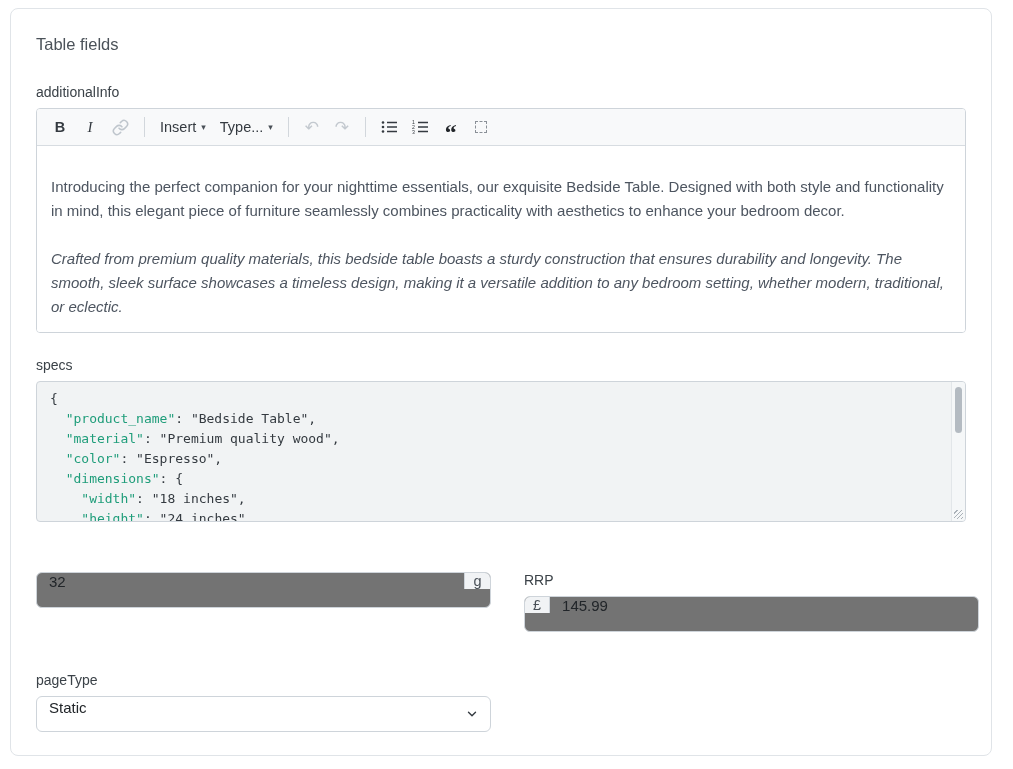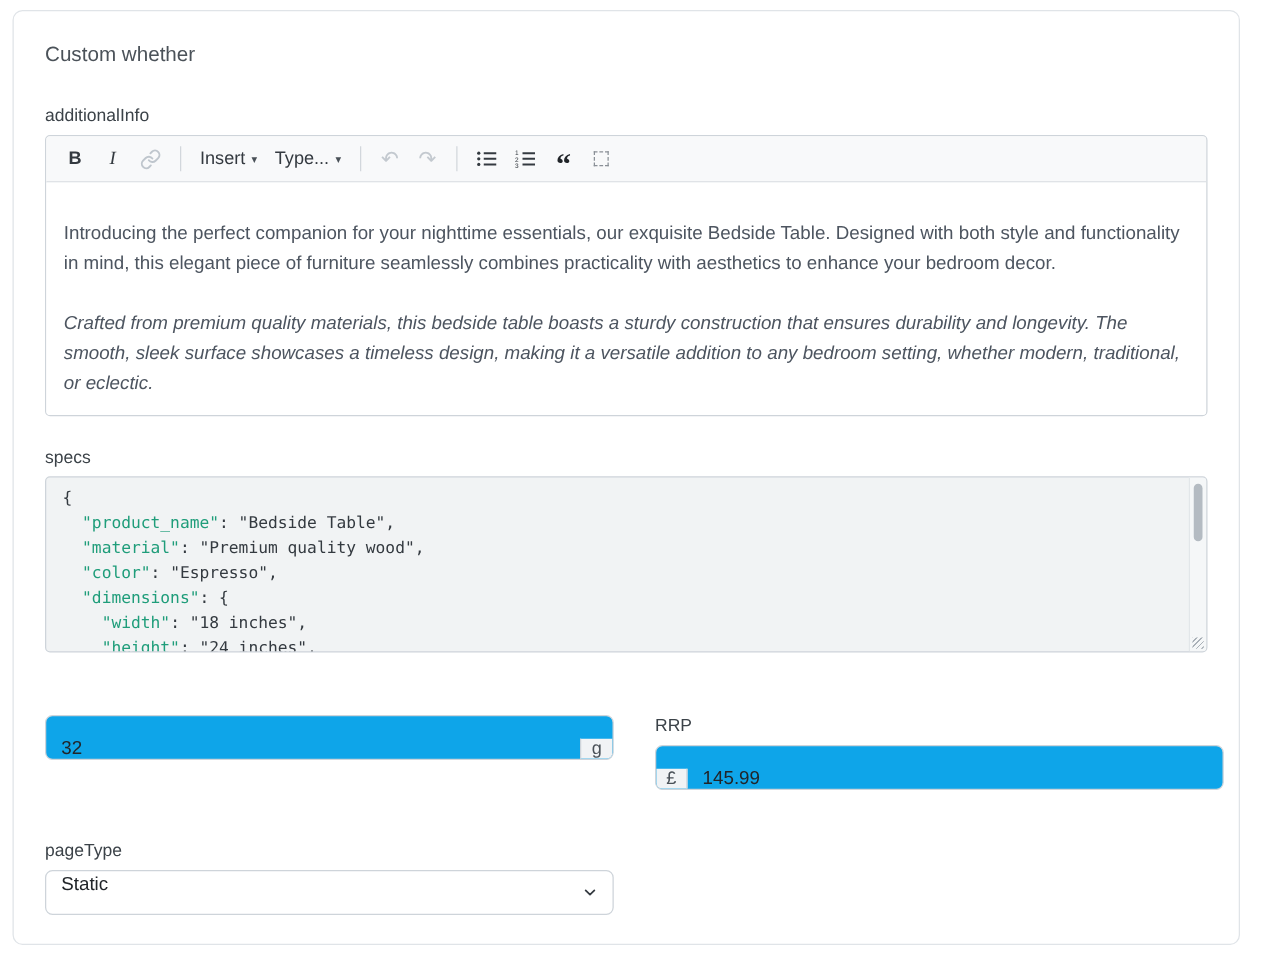--- a/index.html
+++ b/index.html
@@ -69,22 +69,22 @@
     position:absolute; right:2px; bottom:2px; width:9px; height:9px;
     background:repeating-linear-gradient(135deg, transparent 0 2px, #aab1b8 2px 3px);
   }
 
   
   .field-row { display:flex; gap:33px; }
   .row-1 { margin-top:50px; }
   .row-2 { margin-top:40px; }
   .col { flex:0 0 455px; width:455px; }
   .input-group {
-    display:flex; align-items:flex-end; height:36px;
-    border:1px solid #ced4da; border-radius:6px; background:#0ea5e9; overflow:hidden;
+    display:flex; align-items:flex-start; height:36px;
+    border:1px solid #ced4da; border-radius:6px; background:#737373; overflow:hidden;
   }
   .ig-input {
     flex:1 1 auto; min-width:0; border:none; outline:none; padding:0 12px;
     font-family:"Liberation Sans", sans-serif; font-size:15px; color:#212529; background:transparent;
   }
   .ig-addon {
     display:flex; align-items:center; justify-content:center;
     padding:0 8px; background:#f1f3f5; color:#495057; font-size:14.5px;
   }
   .ig-addon-right { border-left:1px solid #ced4da; min-width:26px; }
@@ -95,21 +95,21 @@
     border:1px solid #ced4da; border-radius:6px; background:#fff;
     font-family:"Liberation Sans", sans-serif; font-size:15px; color:#212529;
     appearance:none; -webkit-appearance:none; outline:none; cursor:pointer;
   }
   .select-chevron { position:absolute; right:12px; top:11px; pointer-events:none; }
 </style>
 </head>
 <body>
 
 <div class="card">
-  <h2 class="card-title">Custom whether</h2>
+  <h2 class="card-title">Table fields</h2>
 
   <div class="field-label">additionalInfo</div>
   <div class="editor">
     <div class="toolbar">
       <button class="tb-btn tb-bold">B</button>
       <button class="tb-btn tb-italic">I</button>
       <button class="tb-btn tb-disabled">
         <svg class="tb-svg" width="17" height="17" viewBox="0 0 24 24" fill="none" stroke="#bfc6cd" stroke-width="2.2" stroke-linecap="round" stroke-linejoin="round">
           <path d="M10 13a5 5 0 0 0 7.54.54l3-3a5 5 0 0 0-7.07-7.07l-1.72 1.71"></path>
           <path d="M14 11a5 5 0 0 0-7.54-.54l-3 3a5 5 0 0 0 7.07 7.07l1.71-1.71"></path>

